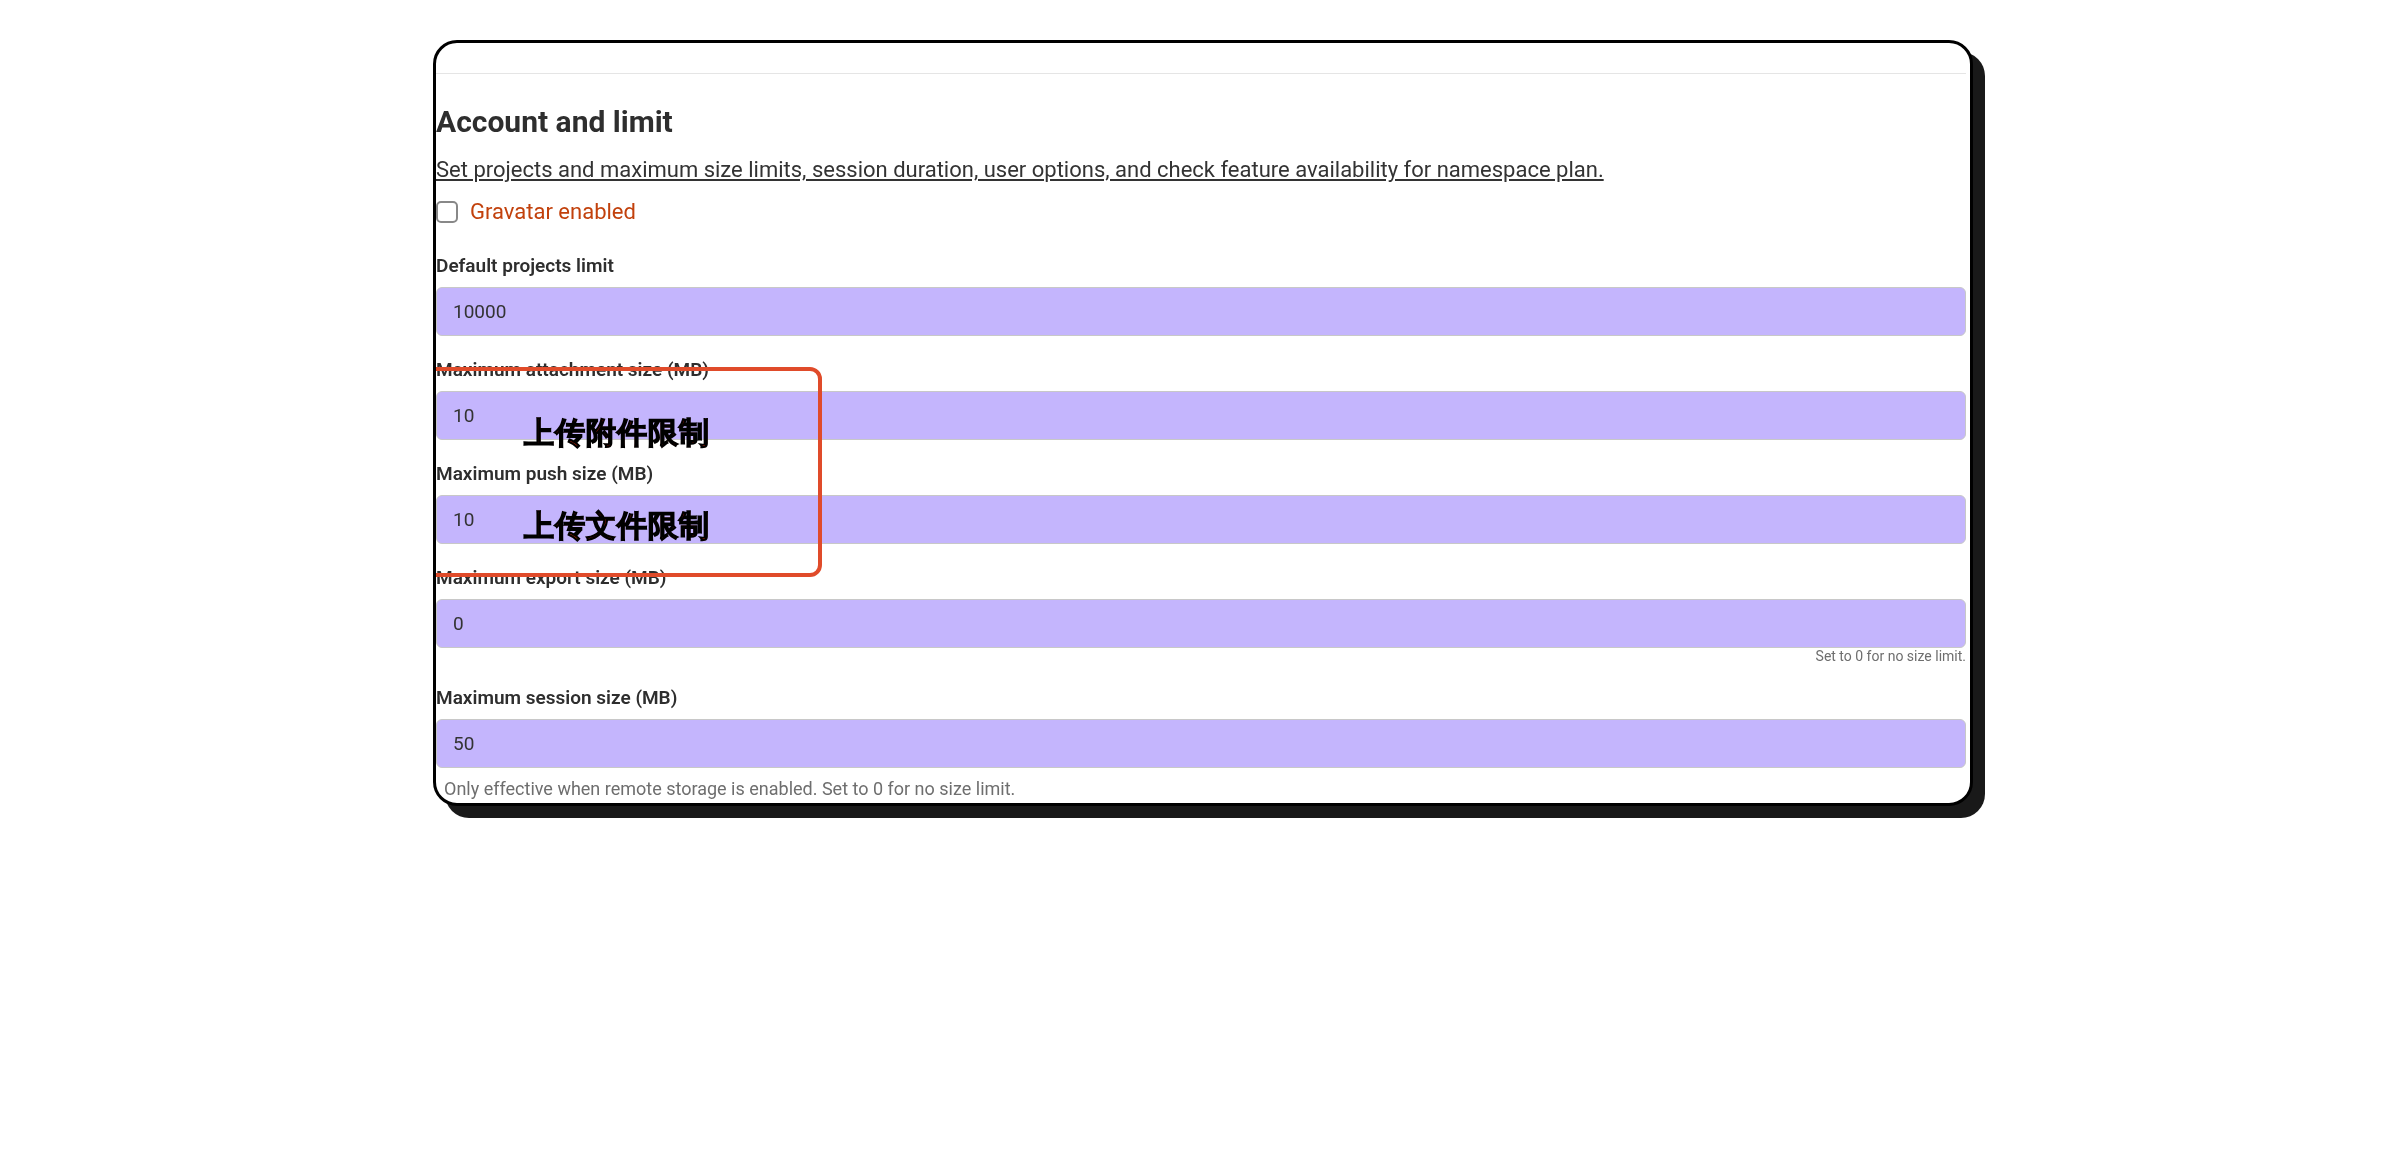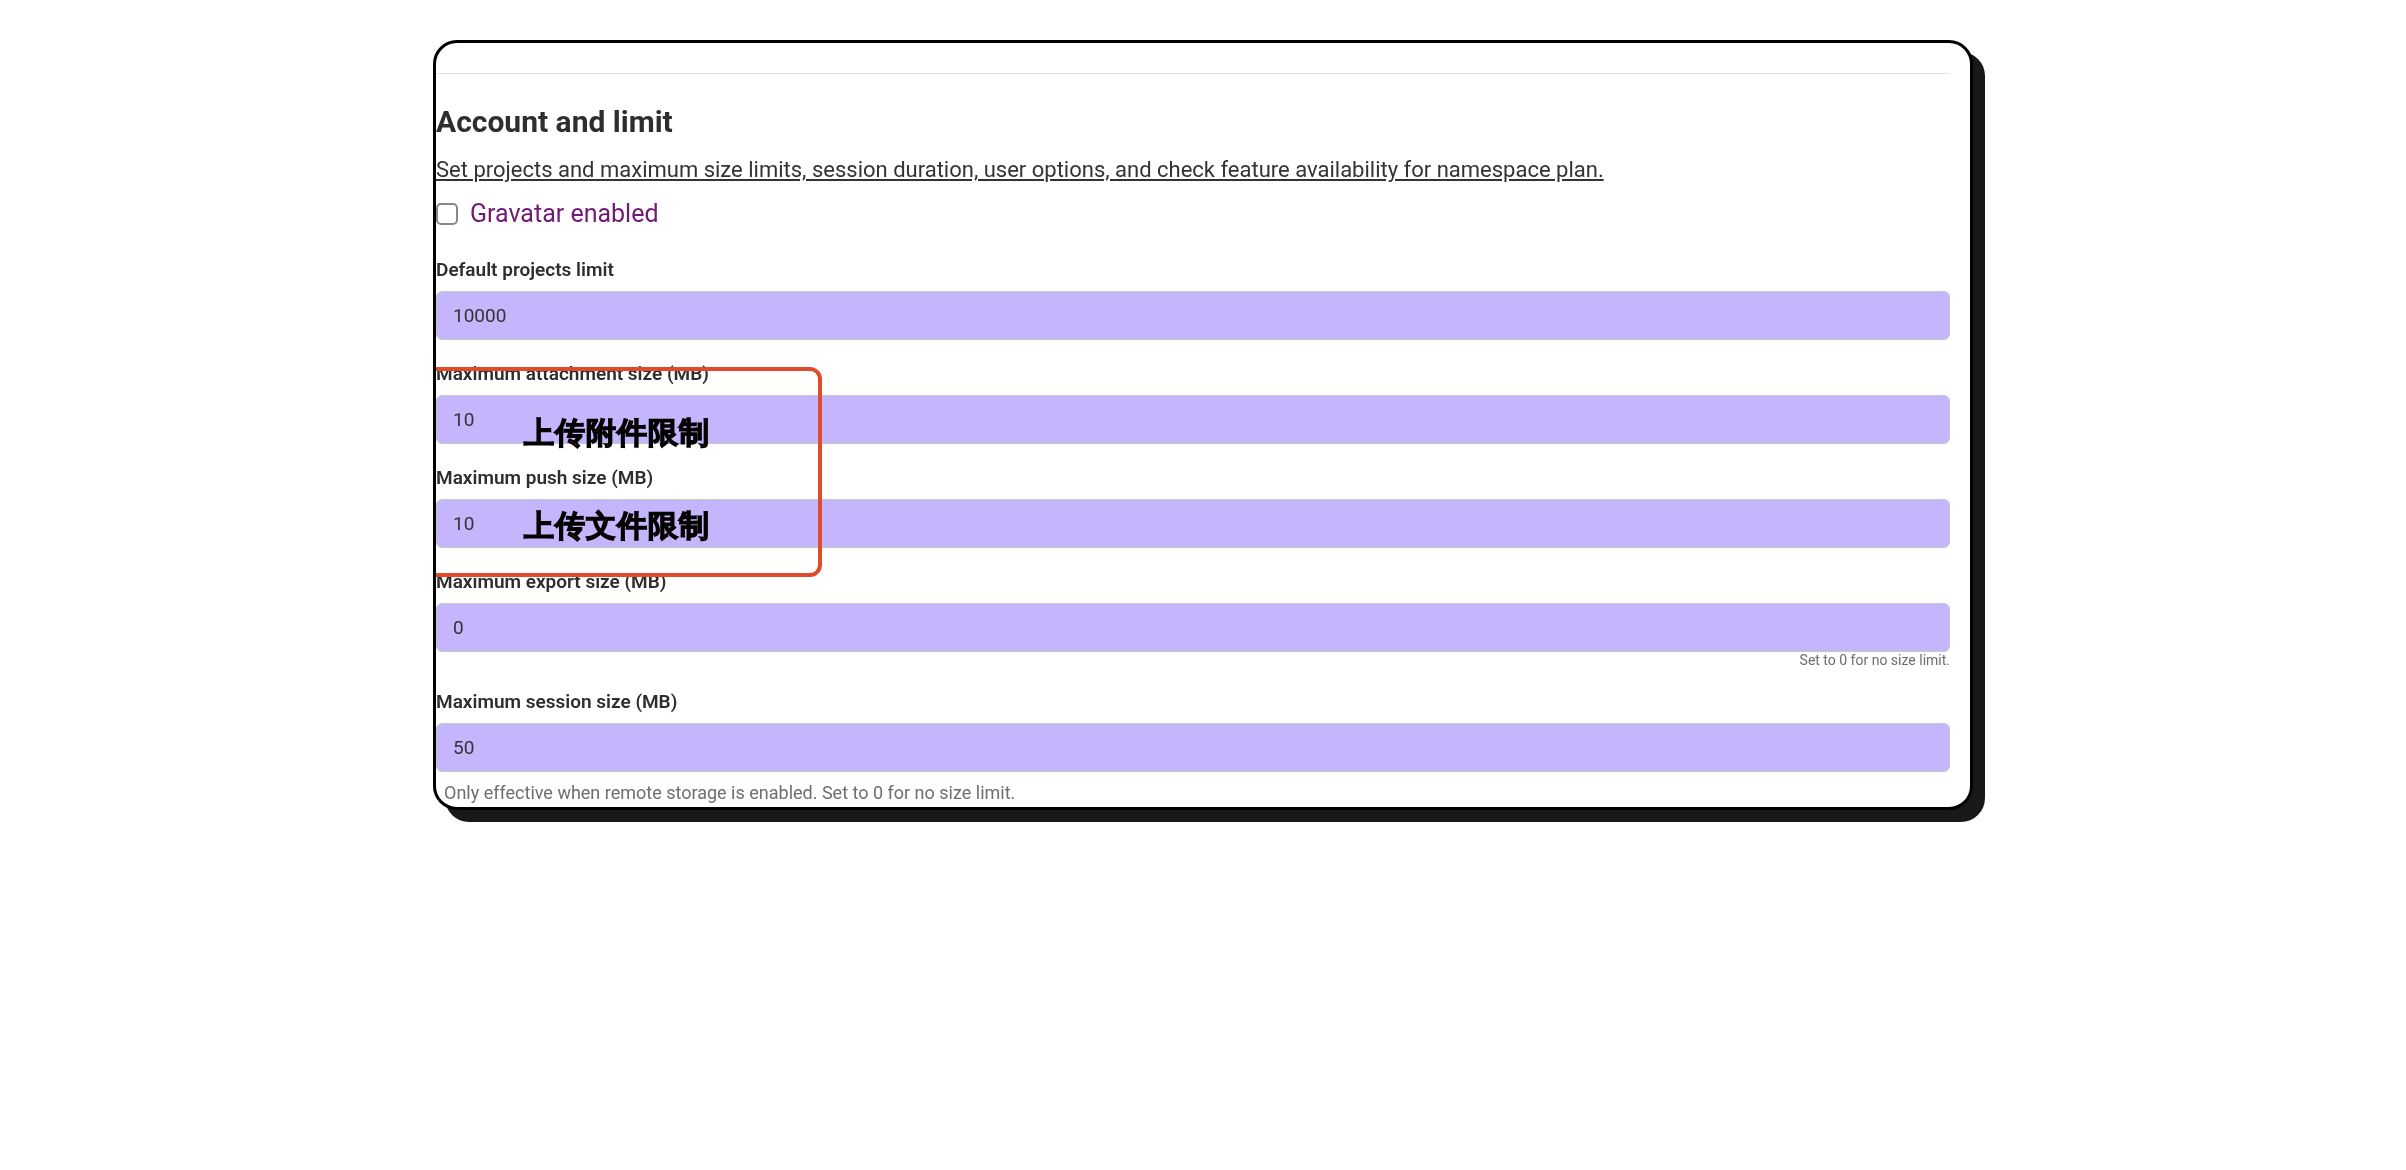--- a/index.html
+++ b/index.html
@@ -35,21 +35,21 @@
       padding-right: 30px;
     }
     .side-annotation-text {
       color: #ff3b1f;
       font-weight: 700;
       font-size: 26px;
       letter-spacing: 0.5px;
     }
     .main-panel {
       flex: 1;
-      padding-right: 20px;
+      padding-right: 4px;
       position: relative;
     }
     .hr-top {
       border: none;
       border-top: 1px solid #e5e5e5;
       margin-bottom: 30px;
     }
     .section-title {
       font-size: 30px;
       font-weight: 700;
@@ -71,22 +71,22 @@
     }
     .checkbox-box {
       width: 22px;
       height: 22px;
       border: 2px solid #888;
       border-radius: 5px;
       background: #fff;
       cursor: pointer;
     }
     .checkbox-label {
-      font-size: 25px;
-      color: #701a75;
+      font-size: 22px;
+      color: #c2410c;
     }
     .field-group {
       margin-bottom: 22px;
     }
     .field-label {
       display: block;
       font-size: 19px;
       font-weight: 600;
       color: #2e2e2e;
       margin-bottom: 10px;

